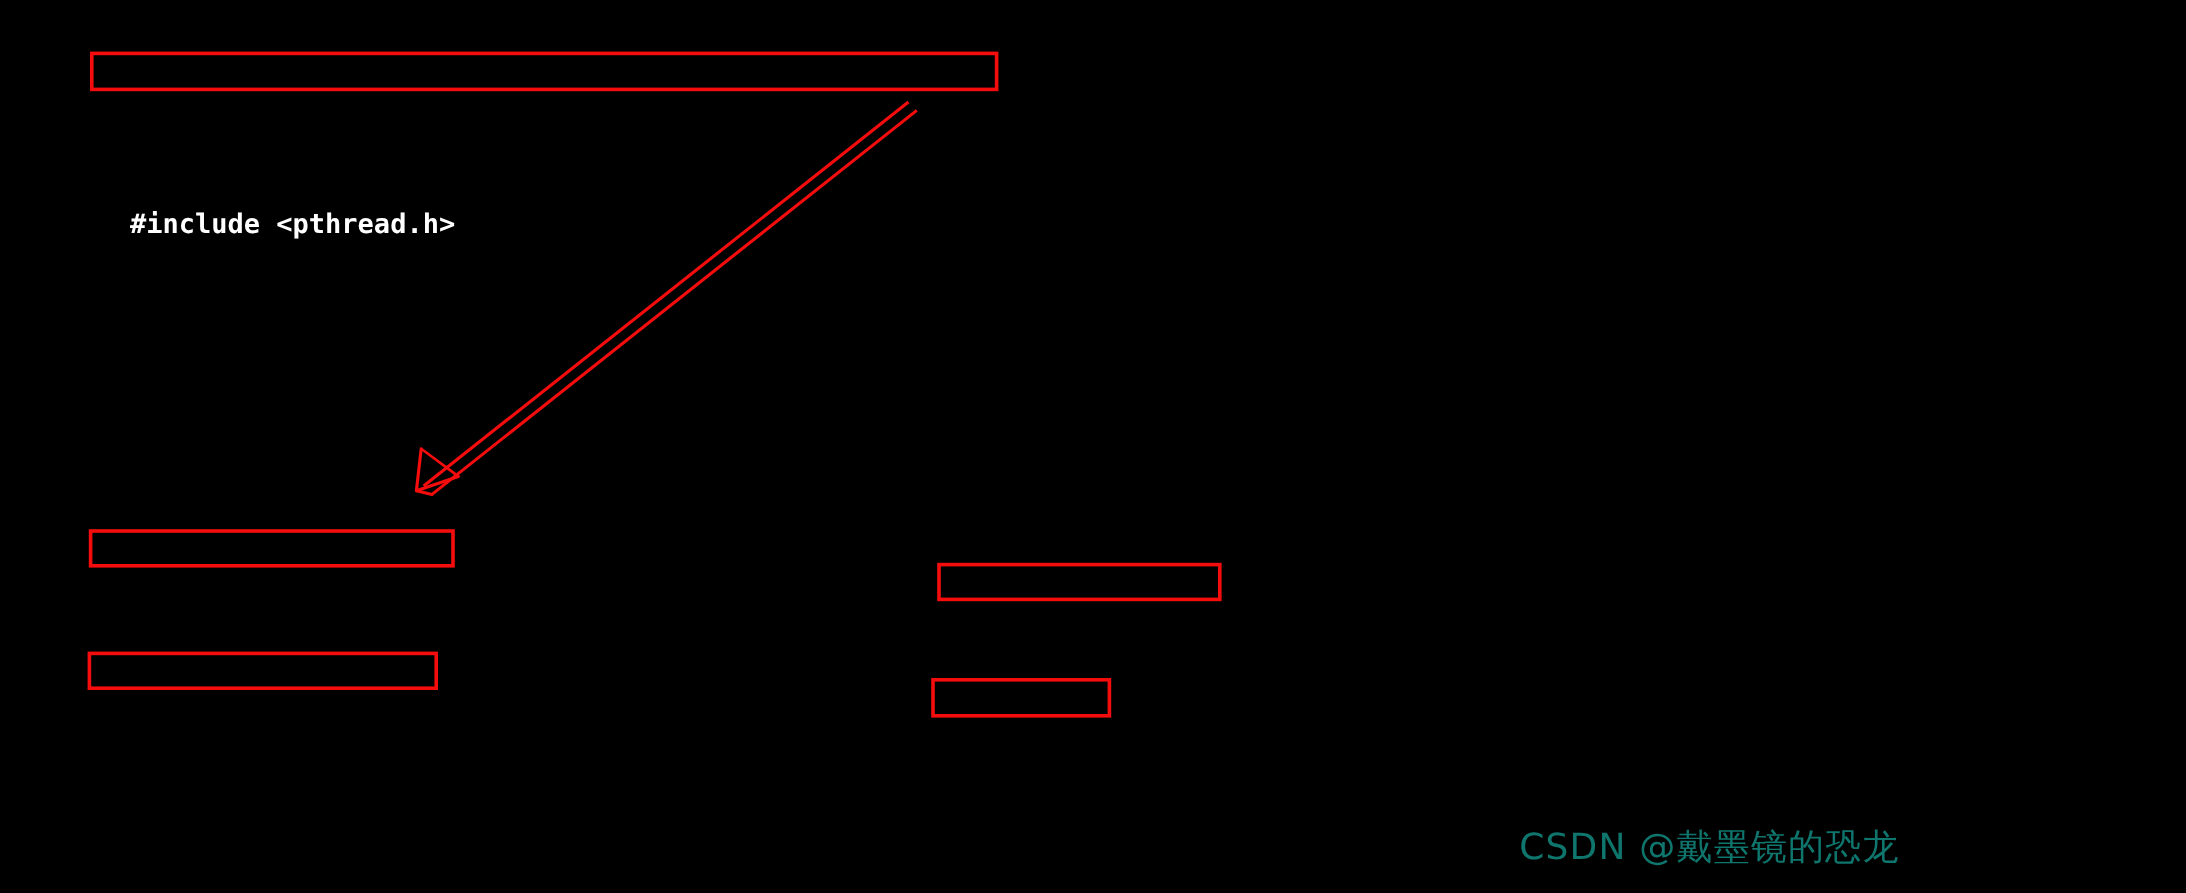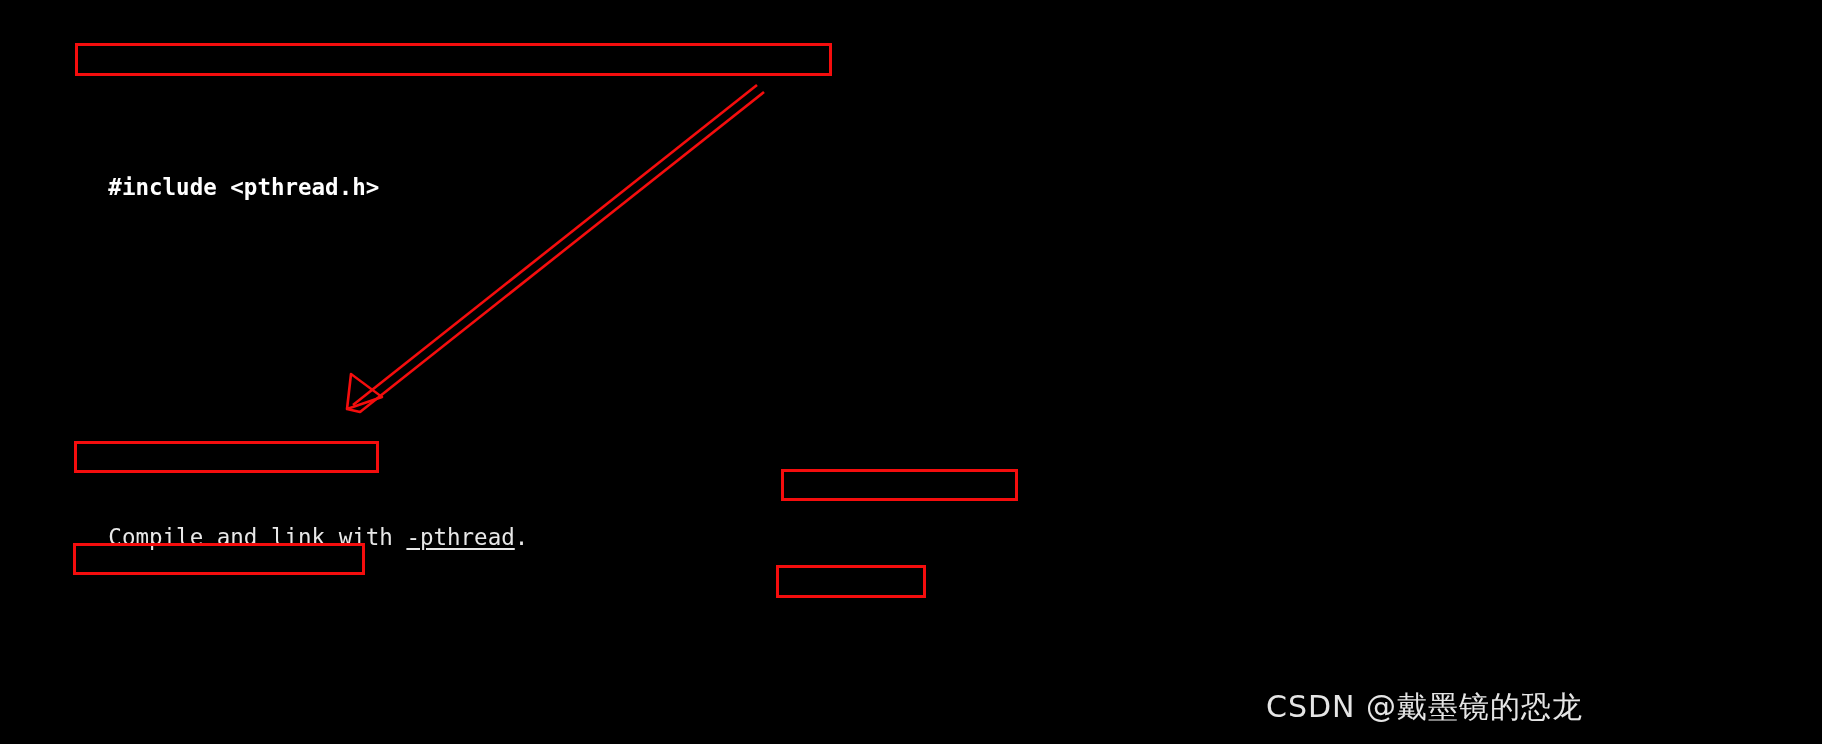--- a/index.html
+++ b/index.html
@@ -46,21 +46,21 @@
   }
   svg.arrow-layer {
     position: absolute;
     left: 0; top: 0;
     width: 1822px;
     height: 744px;
     pointer-events: none;
   }
   .watermark {
     position: absolute;
-    color: #e5e5e5;
+    color: #0f766e;
     font-family: "DejaVu Sans", "Liberation Sans", sans-serif;
     font-size: 30px;
     letter-spacing: 1px;
     white-space: pre;
   }
 </style>
 </head>
 <body>
 
 <div id="screen">
@@ -70,21 +70,20 @@
     <span class="blank"></span>
 
     <span class="line"><b class="b">        #include &lt;pthread.h&gt;</b></span>
 
     <span class="blank"></span>
 
 
 
     <span class="blank"></span>
 
-    <span class="line"><span>        Compile and link with </span><span class="u">-pthread</span><span>.</span></span>
 
     
 
     
 
     
 
     
 
     

